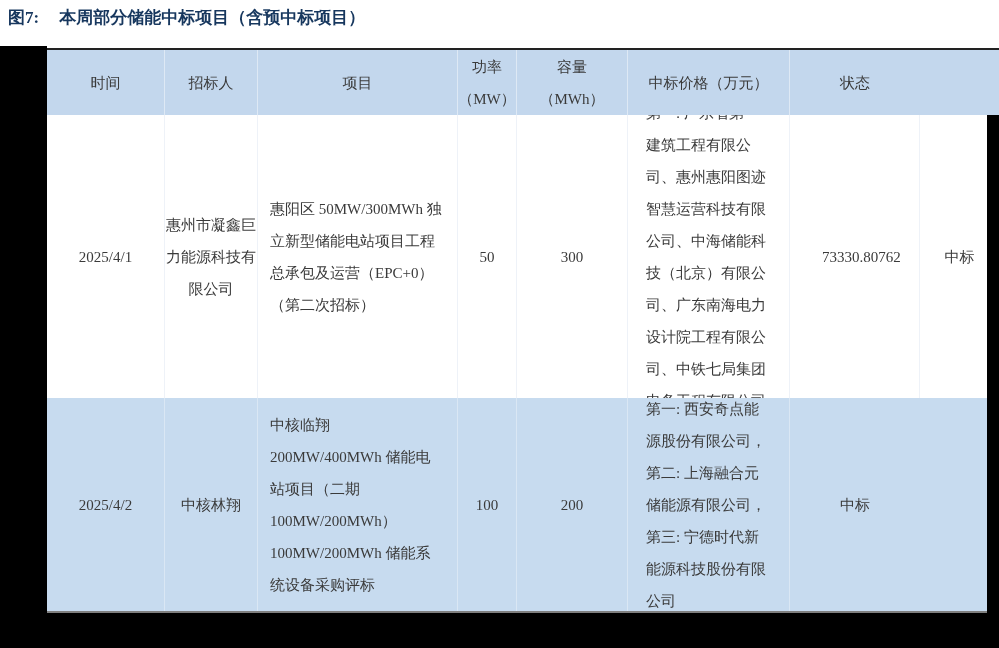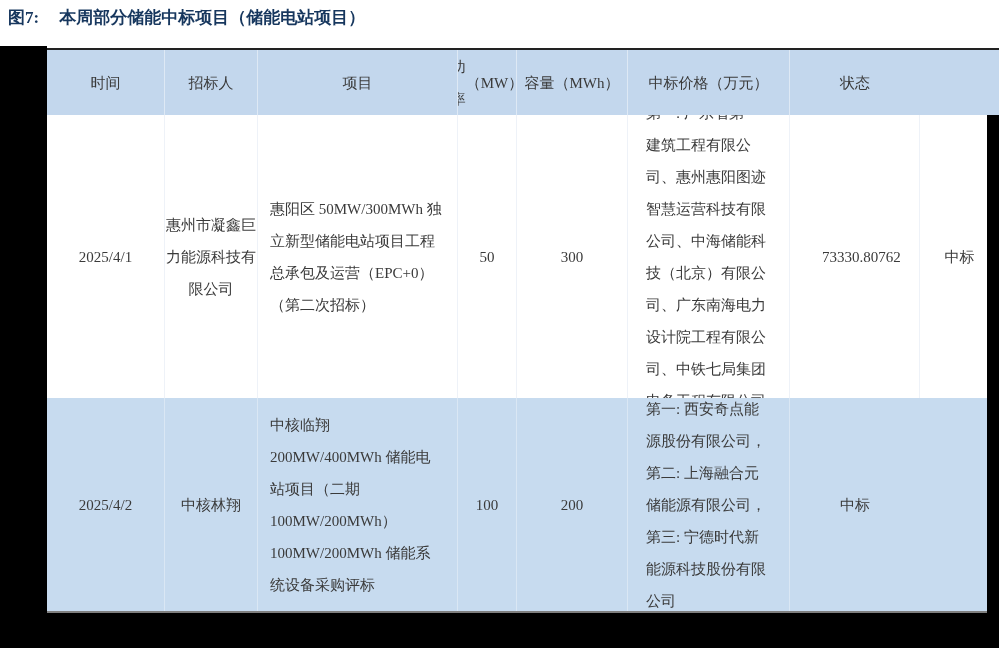--- a/index.html
+++ b/index.html
@@ -31,21 +31,21 @@
   }
   .thead{
     display:grid;
     grid-template-columns:118px 93px 200px 59px 111px 162px 130px 79px;
     height:67px;
     background:var(--header-bg);
     border-top:2px solid var(--table-border-top);
     font-size:15px;line-height:32px;
   }
   .th{
-    display:flex;flex-direction:row;justify-content:center;align-items:center;
+    display:flex;flex-direction:column;justify-content:center;align-items:center;
     text-align:center;
     border-right:1px solid rgba(255,255,255,0.45);
     overflow:hidden;
   }
   .th:last-child{border-right:none;}
   .trow{
     display:grid;
     grid-template-columns:118px 93px 200px 59px 111px 162px 130px 79px;
     font-size:15px;line-height:32px;
   }
@@ -65,21 +65,21 @@
   .cjk{overflow-wrap:break-word;word-break:break-word;}
   .void{position:absolute;background:var(--void-black);z-index:5;}
   .void-left{left:0;top:46px;width:47px;height:602px;}
   .void-bottom{left:0;top:613px;width:999px;height:35px;}
   .void-right{left:987px;top:115px;width:12px;height:533px;}
 </style>
 </head>
 <body>
 
 <div class="figure-title">
-  <span class="fig-label">图7:</span><span>本周部分储能中标项目（储能电站项目）</span>
+  <span class="fig-label">图7:</span><span>本周部分储能中标项目（含预中标项目）</span>
 </div>
 
 <div class="table">
 
   <div class="thead">
     <div class="th">
       <span>时间</span>
       <span></span>
     </div>
     <div class="th">

